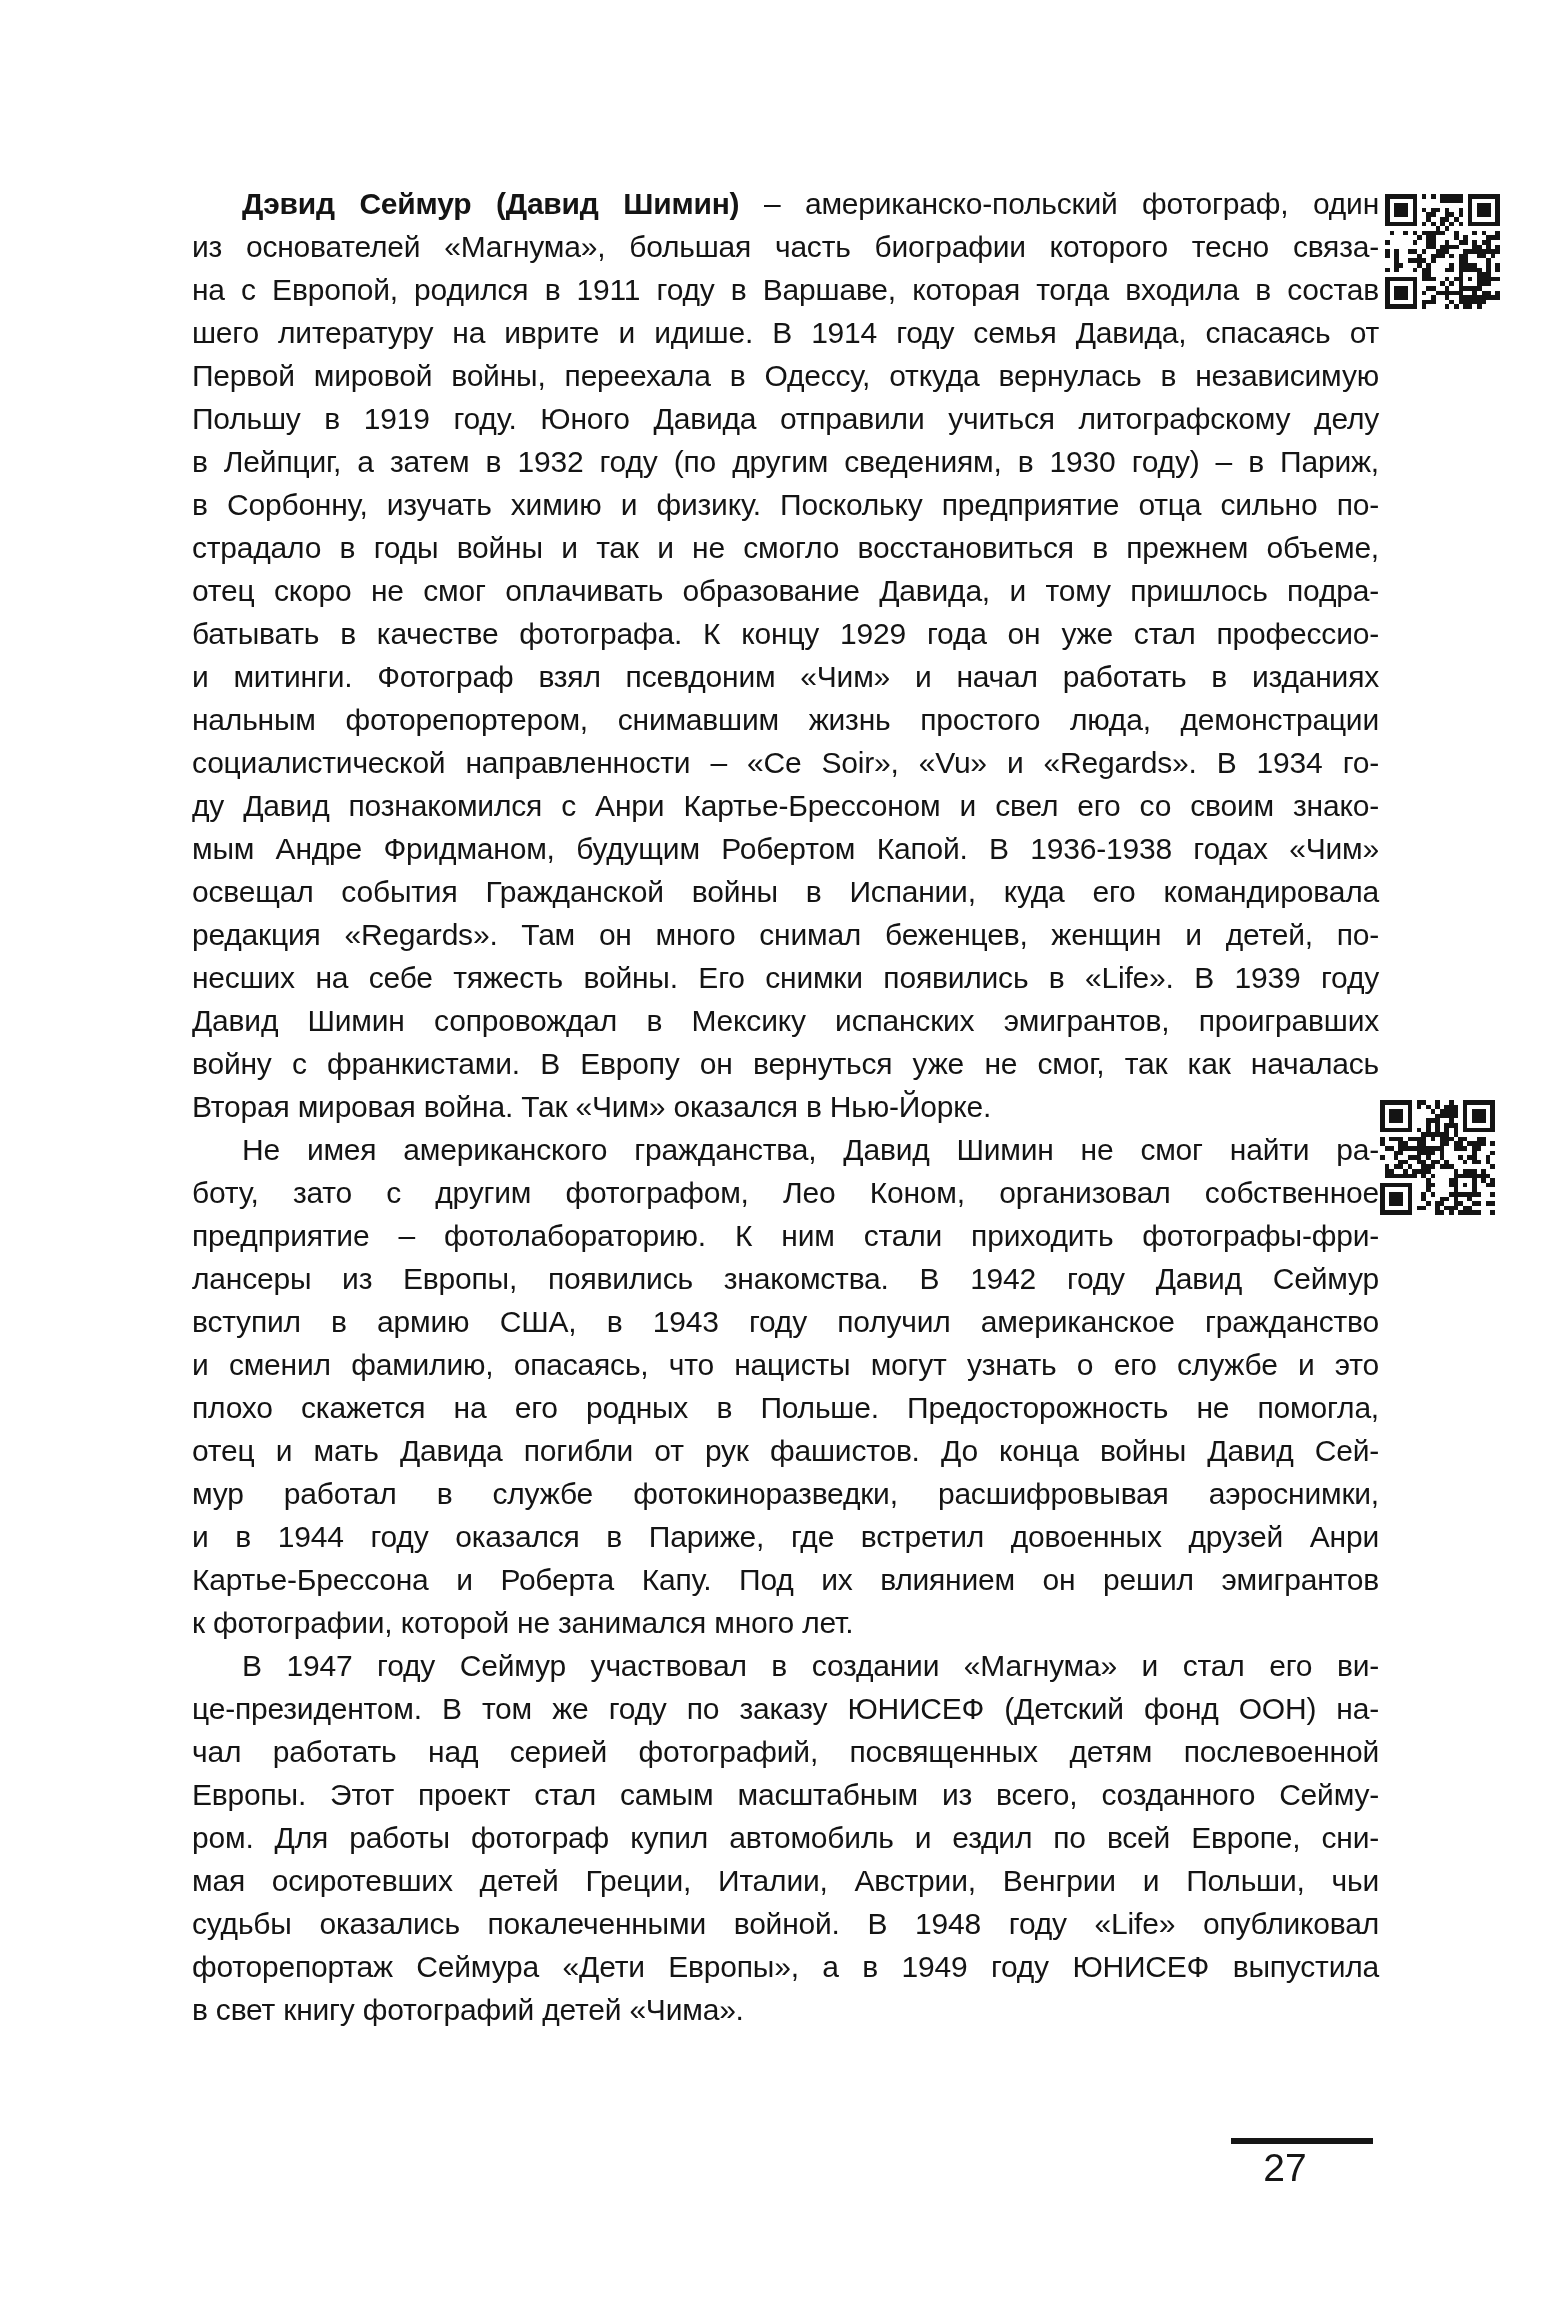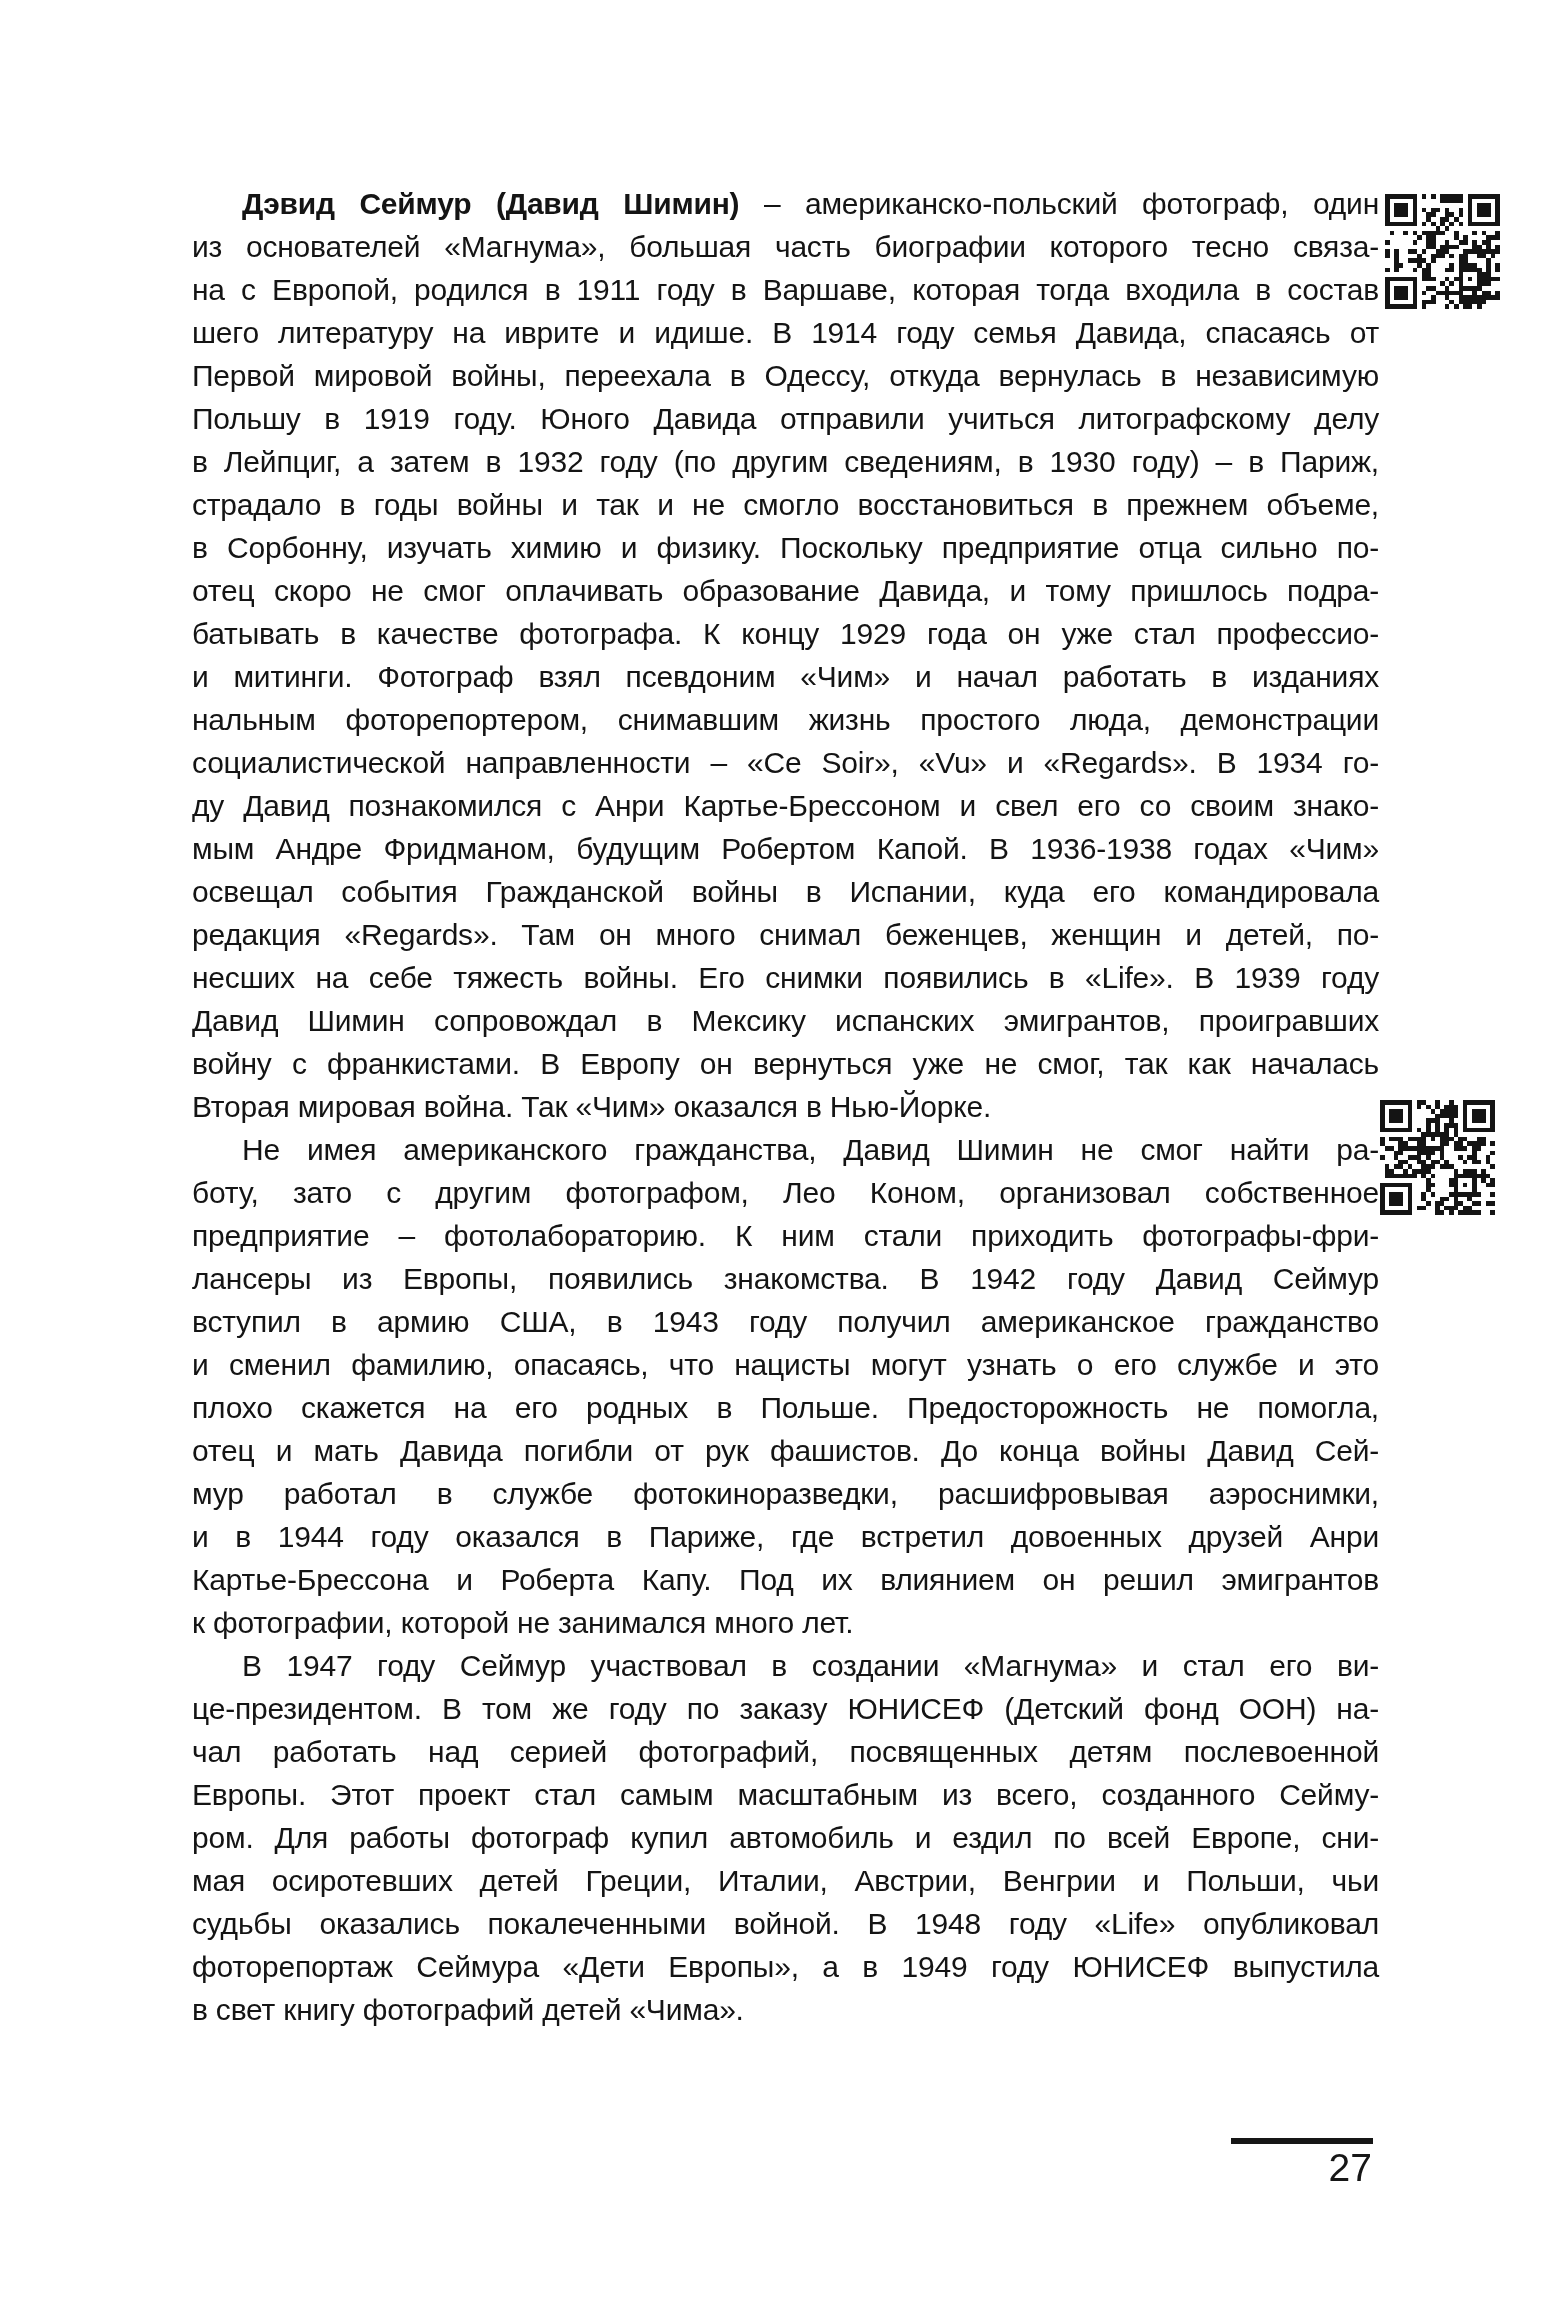--- a/index.html
+++ b/index.html
@@ -39,21 +39,21 @@
   .qr2{left:1380px;top:1100px;}
   .footer-rule{
     position:absolute;
     left:1231px;top:2138px;
     width:142px;height:5.6px;
     background:#161616;
   }
   .page-number{
     position:absolute;
     left:1198px;top:2146px;width:174px;
-    text-align:right;
+    text-align:center;
     font-size:39px;
     line-height:1.15;
     color:#161616;
   }
 </style>
 </head>
 <body>
 
 <div class="page">
 
@@ -689,22 +689,22 @@
   <div class="textblock">
 
     <div class="para">
       <div class="line indent"><span class="b">Дэвид Сеймур (Давид Шимин)</span><span> – американско-польский фотограф, один</span></div>
       <div class="line">из основателей «Магнума», большая часть биографии которого тесно связа-</div>
       <div class="line">на с Европой, родился в 1911 году в Варшаве, которая тогда входила в состав</div>
       <div class="line">шего литературу на иврите и идише. В 1914 году семья Давида, спасаясь от</div>
       <div class="line">Первой мировой войны, переехала в Одессу, откуда вернулась в независимую</div>
       <div class="line">Польшу в 1919 году. Юного Давида отправили учиться литографскому делу</div>
       <div class="line">в Лейпциг, а затем в 1932 году (по другим сведениям, в 1930 году) – в Париж,</div>
+      <div class="line">в Сорбонну, изучать химию и физику. Поскольку предприятие отца сильно по-</div>
       <div class="line">страдало в годы войны и так и не смогло восстановиться в прежнем объеме,</div>
-      <div class="line">в Сорбонну, изучать химию и физику. Поскольку предприятие отца сильно по-</div>
       <div class="line">отец скоро не смог оплачивать образование Давида, и тому пришлось подра-</div>
       <div class="line">батывать в качестве фотографа. К концу 1929 года он уже стал профессио-</div>
       <div class="line">и митинги. Фотограф взял псевдоним «Чим» и начал работать в изданиях</div>
       <div class="line">нальным фоторепортером, снимавшим жизнь простого люда, демонстрации</div>
       <div class="line">социалистической направленности – «Ce Soir», «Vu» и «Regards». В 1934 го-</div>
       <div class="line">ду Давид познакомился с Анри Картье-Брессоном и свел его со своим знако-</div>
       <div class="line">мым Андре Фридманом, будущим Робертом Капой. В 1936-1938 годах «Чим»</div>
       <div class="line">освещал события Гражданской войны в Испании, куда его командировала</div>
       <div class="line">редакция «Regards». Там он много снимал беженцев, женщин и детей, по-</div>
       <div class="line">несших на себе тяжесть войны. Его снимки появились в «Life». В 1939 году</div>

